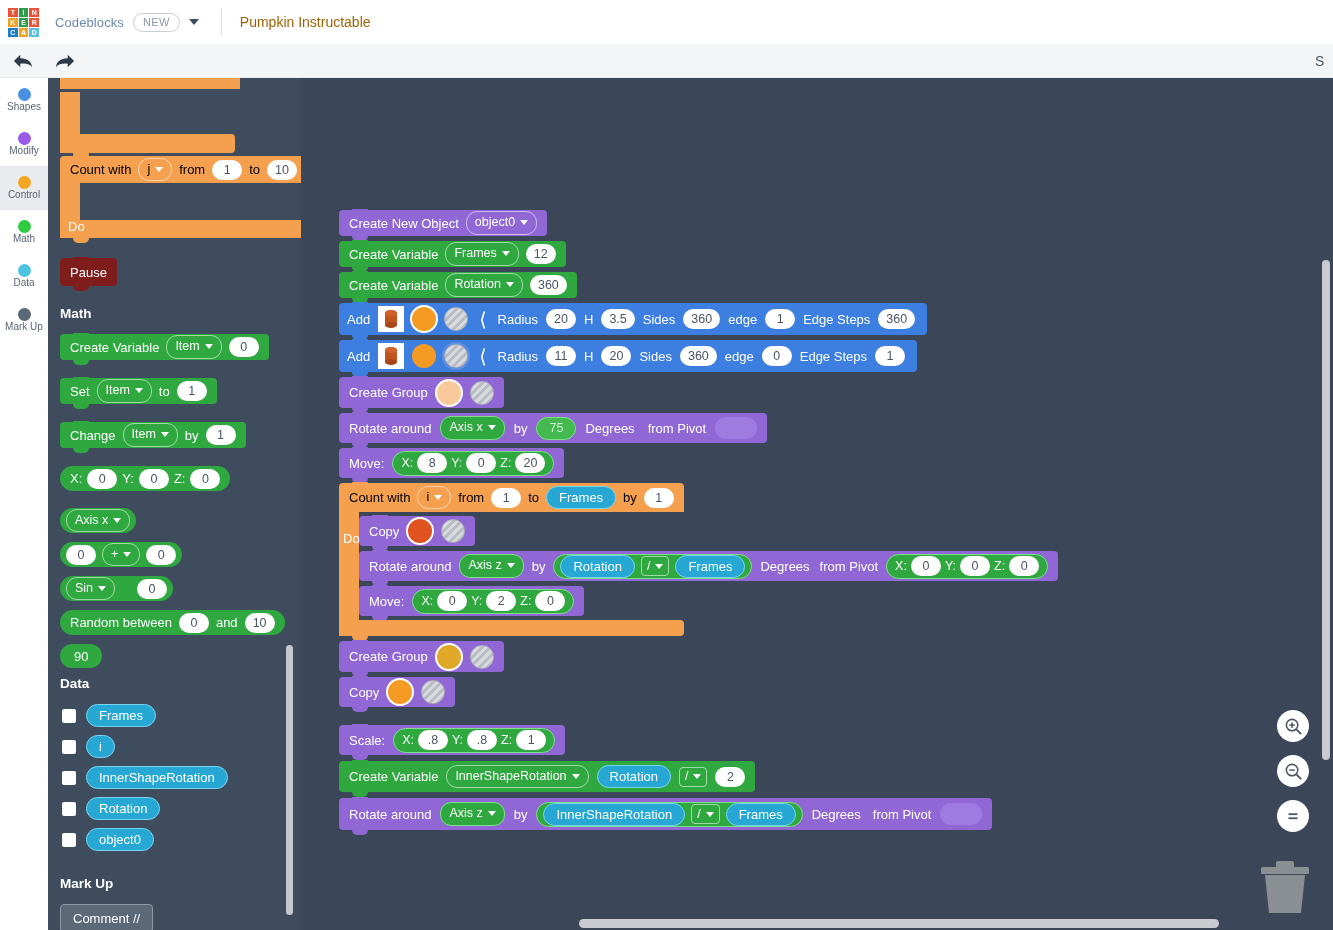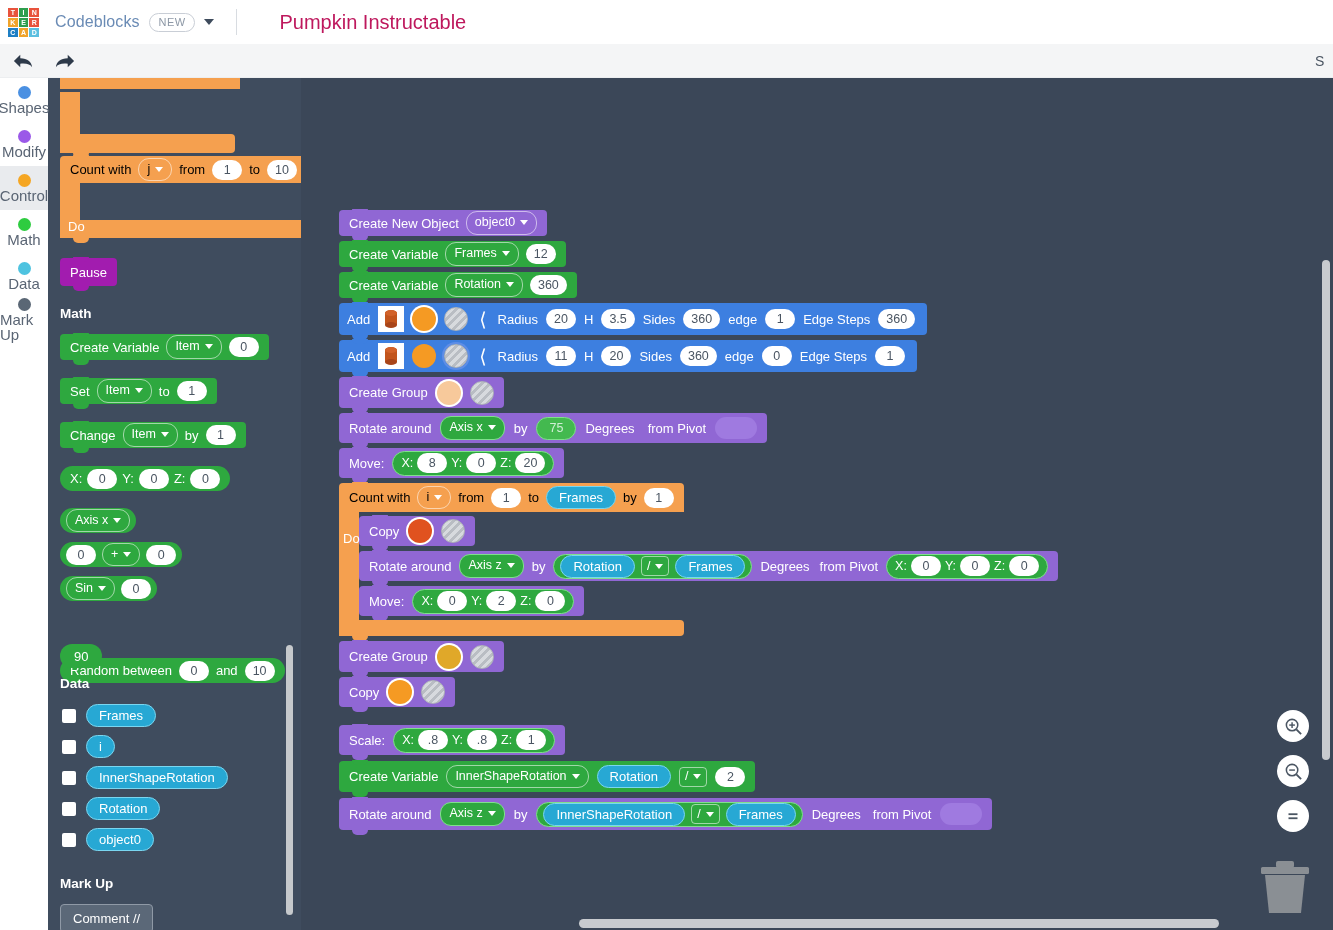--- a/index.html
+++ b/index.html
@@ -21,35 +21,35 @@
     width: 31px; height: 29px; display: grid;
     grid-template-columns: repeat(3, 1fr); grid-template-rows: repeat(3, 1fr);
     gap: 1px; flex: 0 0 auto; margin-left: 2px;
   }
   .logo-cell {
     display: flex; align-items: center; justify-content: center;
     color: #fff; font-size: 7px; font-weight: bold; line-height: 1;
     font-family: "Liberation Sans", sans-serif;
   }
   .app-name {
-    color: #6a8bb5; font-size: 16px; margin-left: 16px; letter-spacing: .1px;
+    color: #6a8bb5; font-size: 13px; margin-left: 16px; letter-spacing: .1px;
   }
   .new-pill {
     margin-left: 9px; border: 1px solid #c9ced6; border-radius: 11px;
     color: #8d98a6; font-size: 11px; padding: 2px 9px 3px; letter-spacing: .4px;
   }
   .caret-down {
     margin-left: 9px; width: 0; height: 0;
     border-left: 5px solid transparent; border-right: 5px solid transparent;
     border-top: 6px solid #3e4b5c;
   }
   .tb-divider {
     width: 1px; height: 26px; background: #d8dce1; margin: 0 18px 0 22px;
   }
-  .doc-title { color: #be185d; font-size: 20px; margin-left: 24px; }
+  .doc-title { color: #a16207; font-size: 14px; }
   .tb-right { margin-left: auto; padding-right: 0; display: flex; align-items: center; }
 
   
   .subbar {
     position: absolute; left: 0; top: 44px; width: 1333px; height: 34px;
     background: #f4f5f6; display: flex; align-items: center; z-index: 29;
     border-bottom: 1px solid #eceef0;
   }
   .undo-redo { display: flex; align-items: center; gap: 20px; margin-left: 12px; }
   .arrow-btn { width: 22px; height: 20px; cursor: pointer; }
@@ -62,21 +62,21 @@
   .rail {
     position: absolute; left: 0; top: 78px; width: 48px; height: 852px;
     background: #fff; z-index: 20;
   }
   .rail-item {
     width: 48px; height: 44px; display: flex; flex-direction: column;
     align-items: center; justify-content: center; cursor: pointer; gap: 1px;
   }
   .rail-item.active { background: #e9ebee; }
   .rail-dot { width: 13px; height: 13px; border-radius: 50%; }
-  .rail-label { font-size: 15px; color: #5a6574; line-height: 1; }
+  .rail-label { font-size: 10px; color: #5a6574; line-height: 1; }
 
   
   .palette {
     position: absolute; left: 48px; top: 78px; width: 253px; height: 852px;
     background: #3f4c5e; overflow: hidden; z-index: 18;
   }
   .pal-heading {
     color: #fff; font-weight: bold; font-size: 13.5px; padding: 6px 0 8px 12px;
   }
   .pal-scrollbar {
@@ -95,21 +95,21 @@
   .blk.stmt::before {
     content: ""; position: absolute; left: 13px; top: -1px;
     width: 16px; height: 5px; background: inherit;
     border-radius: 0 0 5px 5px;
   }
   .blk.stmt::after {
     content: ""; position: absolute; left: 13px; bottom: -5px;
     width: 16px; height: 5px; background: inherit;
     border-radius: 0 0 5px 5px;
   }
-  .c-orange { background: #a21caf; text-align: center; }
+  .c-orange { background: #7f1d1d; text-align: center; }
   .c-green  { background: #2ea83f; }
   .c-purple { background: #9067d4; }
   .c-blue   { background: #3d7fe0; }
 
   .dd {
     display: inline-flex; align-items: center; gap: 5px;
     border: 1px solid rgba(255,255,255,.55); border-radius: 11px;
     padding: 1px 8px 2px; font-size: 12.5px; background: transparent;
     cursor: pointer; line-height: 1.45;
   }
@@ -387,31 +387,31 @@
       <span class="numfield">0</span>
       <span class="dd">
         <span>+</span>
           <i class="tri"></i>
       </span>
       <span class="numfield">0</span>
     </div>
   </div>
 
   <div class="pal-blk-wrap" style="position:absolute;left:0;top:498px;">
-    <div class="blk c-green" style="border-radius:14px;min-height:25px;padding:0 6px;gap:6px;">
+    <div class="blk c-green" style="border-radius:14px;min-height:25px;padding:0 6px;gap:22px;">
       <span class="dd">
         <span>Sin</span>
           <i class="tri"></i>
       </span>
       <span class="numfield">0</span>
     </div>
   </div>
 
   <div class="pal-blk-wrap" style="position:absolute;left:0;top:532px;">
-    <div class="blk c-green" style="border-radius:14px;min-height:25px;padding:0 10px;gap:7px;margin-top:48px;">
+    <div class="blk c-green" style="border-radius:14px;min-height:25px;padding:0 10px;gap:7px;">
       <span>Random between</span>
       <span class="numfield">0</span>
       <span>and</span>
       <span class="numfield">10</span>
     </div>
   </div>
 
   <div class="pal-blk-wrap" style="position:absolute;left:0;top:566px;">
     <div class="blk c-green" style="border-radius:13px;min-height:24px;padding:0 14px;text-align:center;">
       <span>90</span>

